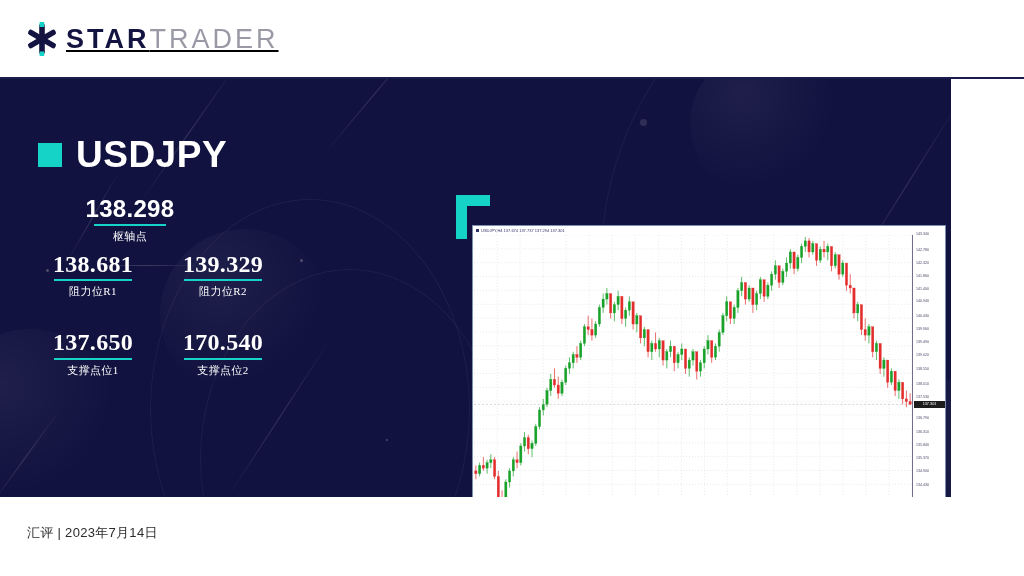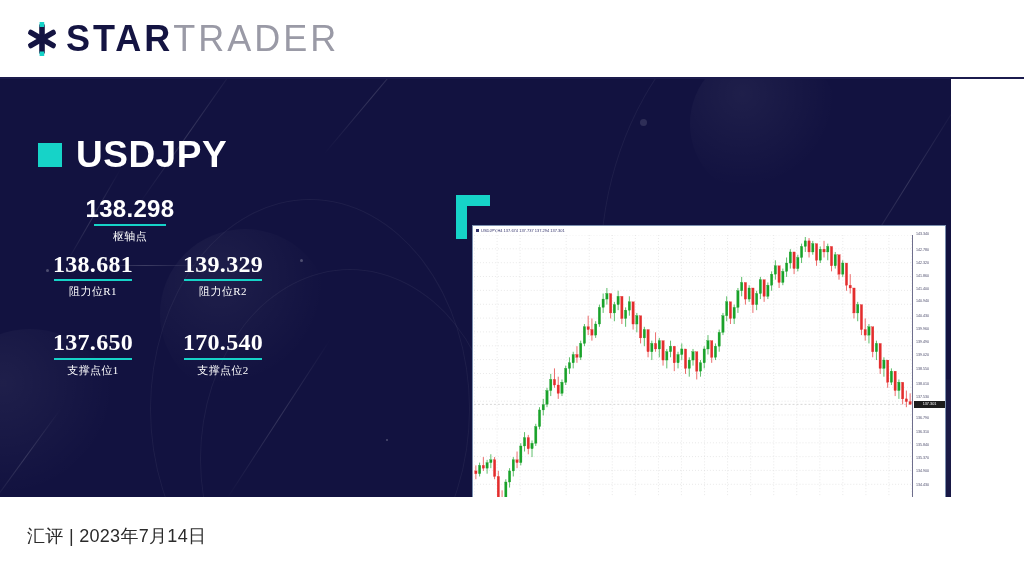--- a/index.html
+++ b/index.html
@@ -11,21 +11,21 @@
   }
 
   
   .header {
     position:absolute; left:0; top:0; width:1024px; height:78px;
     background:#ffffff;
     display:flex; align-items:center;
   }
   .logo-wrap { display:flex; align-items:center; margin-left:25px; }
   .logo-mark { position:relative; width:34px; height:34px; margin-right:7px; }
-  .logo-text { font-size:36px; font-weight:bold; letter-spacing:3.0px; line-height:1; }
+  .logo-text { font-size:27px; font-weight:bold; letter-spacing:3.0px; line-height:1;text-decoration:underline; }
   .logo-star { color:#141442; }
   .logo-trader { color:#9a9aa6; font-weight:normal; }
   .header-rule {
     position:absolute; left:0; top:77px; width:1024px; height:2px;
     background:#1b1b4d;
   }
 
   
   .stage {
     position:absolute; left:0; top:79px; width:951px; height:418px;
@@ -107,21 +107,21 @@
     line-height:7px; text-align:center;
   }
 
   
   .footer {
     position:absolute; left:0; top:497px; width:1024px; height:79px;
     background:#ffffff;
   }
   .footer-txt {
     position:absolute; left:27px; top:27px;
-    font-size:18px; color:#2b2b2b; letter-spacing:0.3px;
+    font-size:13px; color:#2b2b2b; letter-spacing:0.3px;
   }
 </style>
 </head>
 <body>
 
 <div class="header">
   <div class="logo-wrap">
     <div class="logo-mark">
       <svg viewBox="0 0 34 34" width="34" height="34">
         <g fill="#141442">

